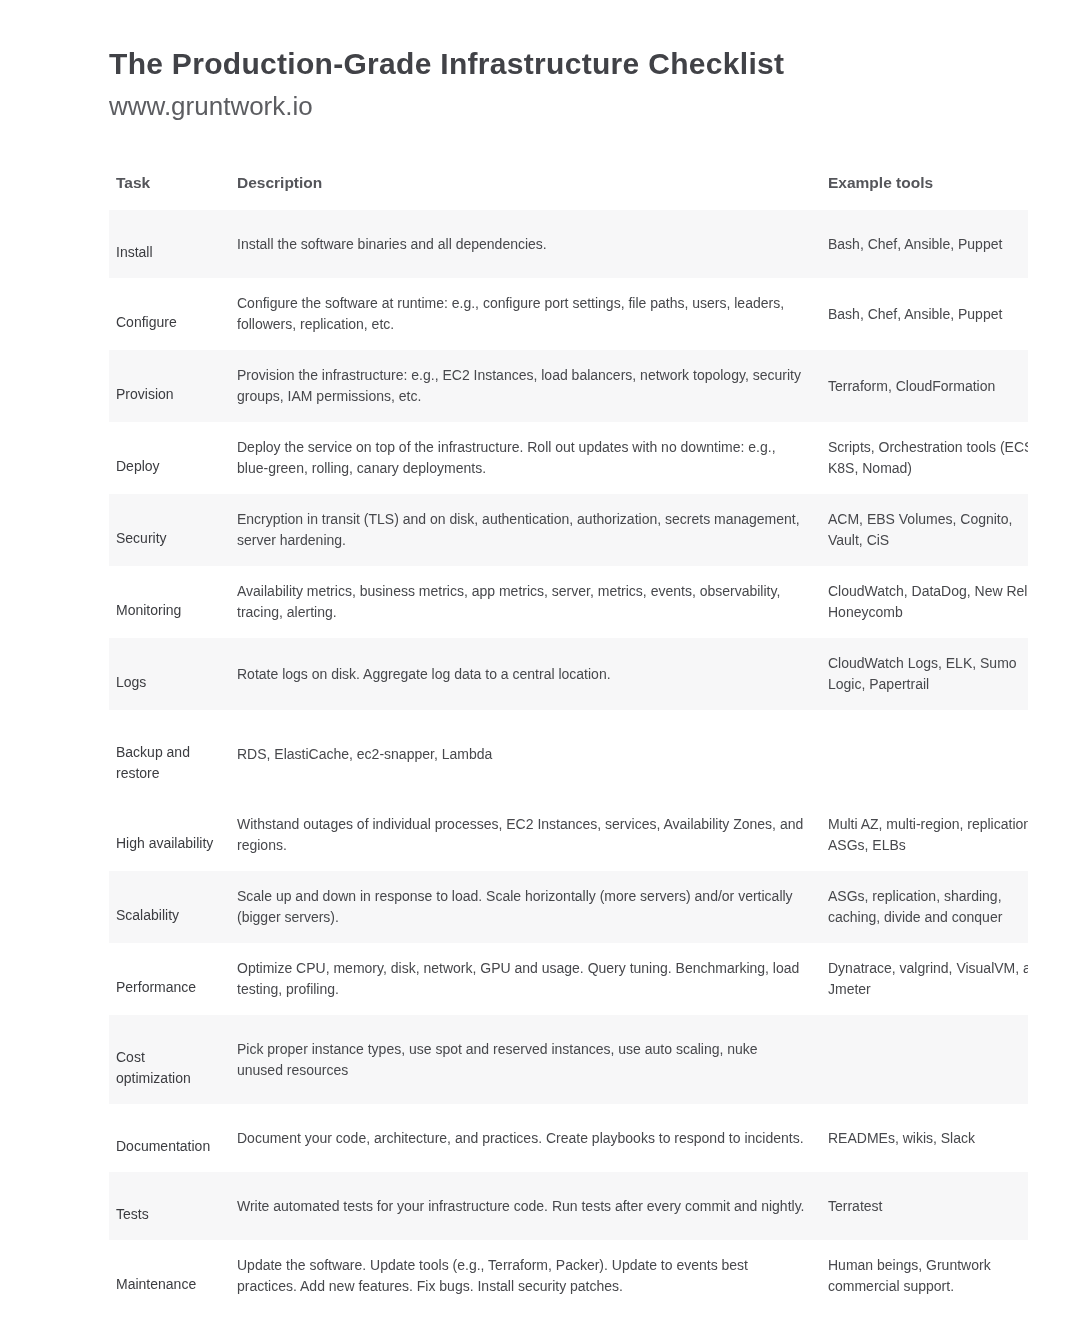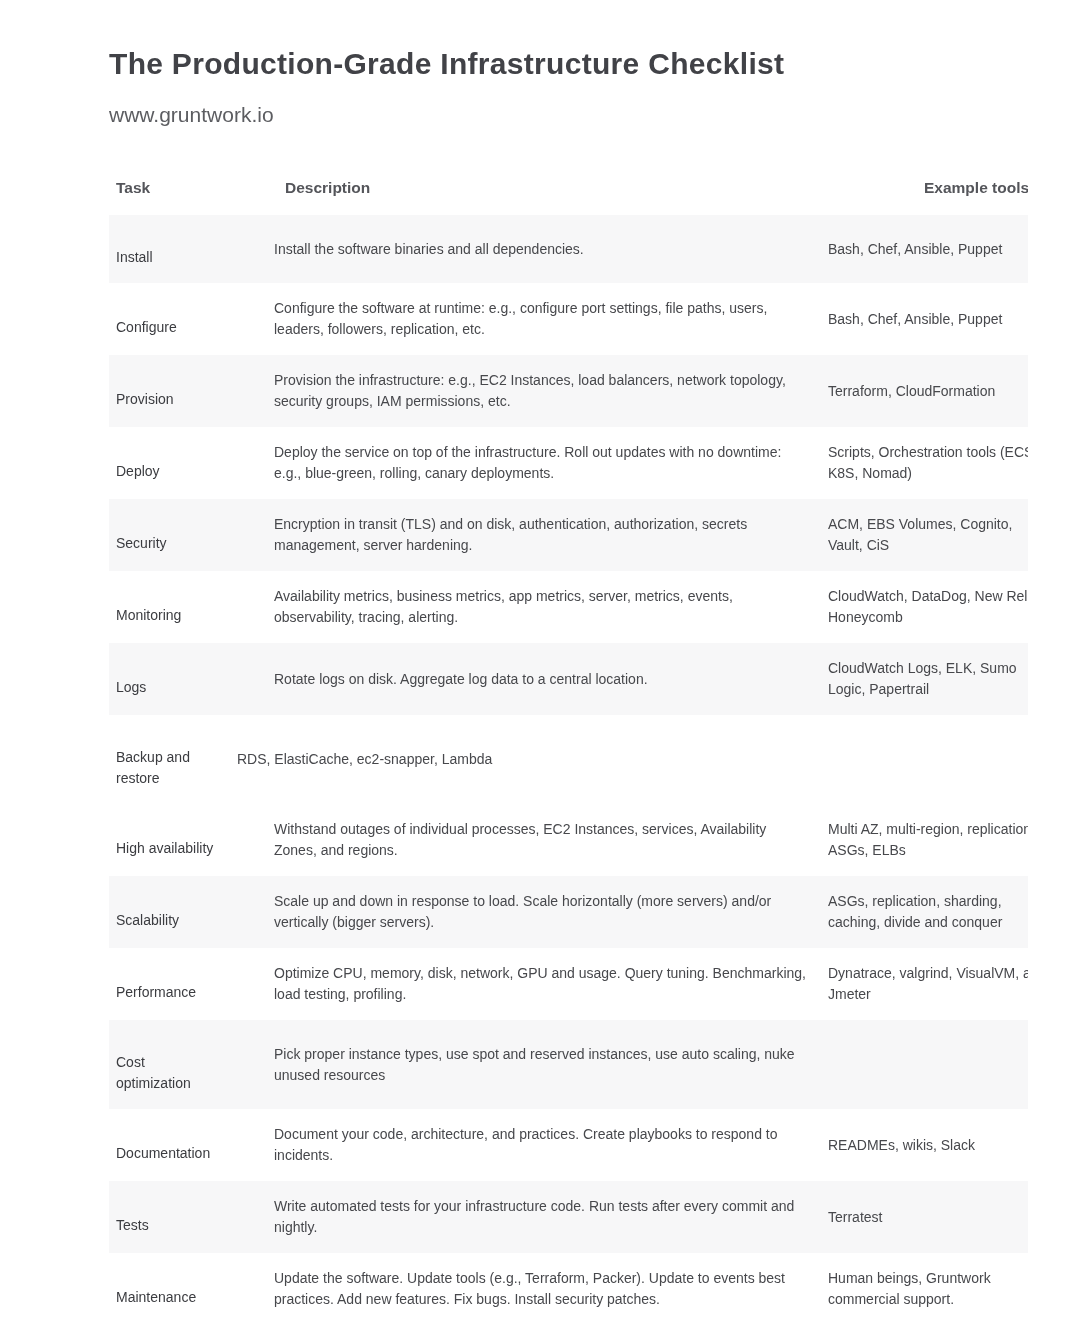--- a/index.html
+++ b/index.html
@@ -16,57 +16,55 @@
   }
   .header { padding: 46px 57px 0 57px; }
   .title {
     font-size: 30px;
     font-weight: 800;
     letter-spacing: 0.3px;
     color: #414247;
     line-height: 1.2;
   }
   .subtitle {
-    margin-top: 21px;
-    font-size: 21px;
+    margin-top: 9px;
+    font-size: 26px;
     color: #5c5d61;
   }
   .table {
     margin: 52px 57px 0 57px;
     width: 948px;
   }
   .thead {
     display: grid;
     grid-template-columns: 128px 591px 229px;
     padding-bottom: 18px;
     font-size: 15.5px;
     font-weight: 700;
     color: #54555a;
-    gap: 48px;
   }
   .thead .col-task { padding-left: 7px; }
   .row {
     display: grid;
     grid-template-columns: 128px 591px 229px;
     align-items: center;
     padding: 15px 0;
     font-size: 14px;
     line-height: 21px;
   }
   .row.alt { background: #f7f7f8; }
   .cell-task {
     padding-left: 7px;
     padding-right: 14px;
     color: #3b3c40;
     margin-top: 17px;
   }
   .cell-desc {
     padding-right: 22px;
     color: #47484c;
-    margin-left: 37px;
   }
   .cell-tools {
     padding-right: 10px;
     color: #47484c;
   }
 </style>
 </head>
 <body>
 
 <div class="page">

